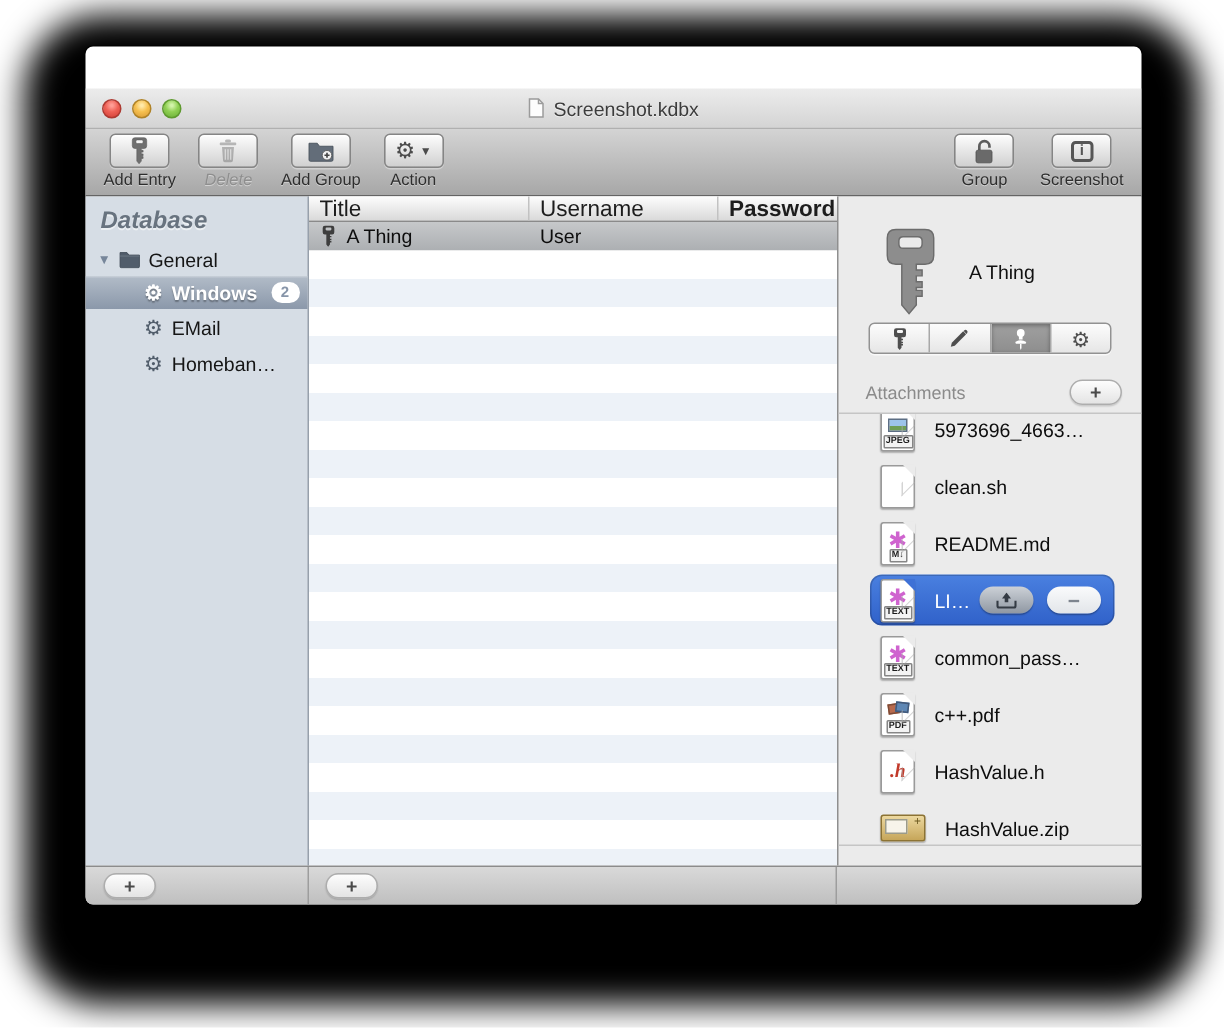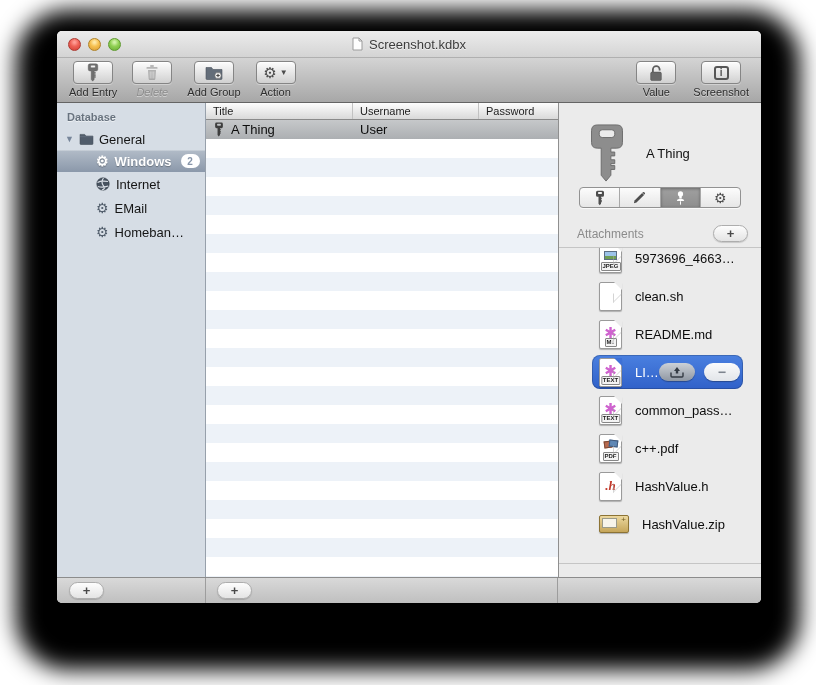--- a/index.html
+++ b/index.html
@@ -12,21 +12,21 @@
                  background:#000; border-radius:52px; filter:blur(11px); }
 
   
   .window { position:absolute; left:57px; top:31px; width:704px; height:572px;
             border-radius:5px; overflow:hidden; background:#fff;
             box-shadow:0 0 0 1px rgba(0,0,0,.55); display:flex; flex-direction:column; }
 
   
   .titlebar { height:27px; background:linear-gradient(#ececec,#d4d4d4);
               border-bottom:1px solid #b0b0b0; position:relative;
-              display:flex; align-items:center; justify-content:center; flex:none; }
+              display:flex; align-items:center; justify-content:center; flex:none;margin-top:28px; }
   .lights { position:absolute; left:11px; top:7px; display:flex; gap:7px; }
   .light { width:13px; height:13px; border-radius:50%; }
   .light.red    { background:radial-gradient(circle at 50% 30%, #ff9d95 8%, #ee6156 45%, #d5433a 90%); border:1px solid #ad3a32; }
   .light.yellow { background:radial-gradient(circle at 50% 30%, #ffe9a8 8%, #f6c04f 45%, #dda039 90%); border:1px solid #b08327; }
   .light.green  { background:radial-gradient(circle at 50% 30%, #d2f3a9 8%, #90d053 45%, #6fb33a 90%); border:1px solid #5e9a2e; }
   .titlewrap { display:flex; align-items:center; gap:6px; }
   .title-text { font-size:13px; color:#3c3c3c; text-shadow:0 1px 0 rgba(255,255,255,.6); }
 
   
   .toolbar { height:45px; flex:none; background:linear-gradient(#d4d4d4,#a7a7a7);
@@ -44,43 +44,43 @@
   .gear-glyph { font-size:15px; line-height:1; color:#4c4c4c; }
   .menu-arrow { font-size:8px; color:#4c4c4c; }
   .insp-square { width:15px; height:14px; border:2px solid #565656; border-radius:3px;
                  font-size:10px; font-weight:bold; color:#565656; line-height:10px; text-align:center; }
 
   
   .main { flex:1; display:flex; min-height:0; }
 
   
   .sidebar { width:149px; flex:none; background:#d6dde5; border-right:1px solid #97a0ab; }
-  .side-header { font-size:11px; font-weight:bold; color:#68737f; padding:8px 0 5px 10px;
-                 text-shadow:0 1px 0 rgba(255,255,255,.55); }
+  .side-header { font-size:16px; font-weight:bold; color:#68737f; padding:8px 0 5px 10px;
+                 text-shadow:0 1px 0 rgba(255,255,255,.55);font-style:italic; }
   .group-row { height:22px; display:flex; align-items:center; padding-left:8px; gap:5px;
                font-size:13px; color:#151515; }
   .disc { font-size:9px; color:#77869a; }
   .side-item { height:24px; display:flex; align-items:center; padding-left:39px; gap:6px;
                font-size:13px; color:#151515; }
   .side-item .gear-glyph { font-size:14px; color:#515d6b; }
   .side-item.selected { height:22px; background:linear-gradient(#b2bcc8,#8b98aa);
                         color:#fff; font-weight:bold; text-shadow:0 1px 1px rgba(0,0,0,.3);
                         box-shadow:inset 0 1px 0 rgba(255,255,255,.25); }
   .side-item.selected .gear-glyph { color:#fff; }
   .badge { margin-left:3px; min-width:19px; height:14px; padding:0 5px; border-radius:8px;
            background:#fff; color:#8795a9; font-size:10px; font-weight:bold;
            display:flex; align-items:center; justify-content:center; text-shadow:none; }
 
   
   .table { flex:1; display:flex; flex-direction:column; background:#fff; min-width:0; }
   .thead { height:17px; flex:none; display:flex; align-items:stretch;
            background:linear-gradient(#fdfdfd,#d9d9d9); border-bottom:1px solid #8a8a8a;
-           font-size:11px; color:#1d1d1d; }
+           font-size:15px; color:#1d1d1d; }
   .th { display:flex; align-items:center; padding-left:7px; border-right:1px solid #c2c2c2; }
-  .th.c1 { width:147px; } .th.c2 { width:126px; } .th.c3 { flex:1; border-right:none; }
+  .th.c1 { width:147px; } .th.c2 { width:126px; } .th.c3 { flex:1; border-right:none;font-weight:bold; }
   .trow { height:19px; flex:none; display:flex; align-items:center; font-size:13px; color:#0d0d0d; }
   .trow.selected { background:linear-gradient(#c6c8ca,#acafb2); }
   .trow .c1 { width:147px; display:flex; align-items:center; gap:7px; padding-left:8px; }
   .trow .c2 { width:126px; padding-left:7px; }
   .trow .c3 { flex:1; padding-left:7px; font-size:10px; letter-spacing:1px; }
   .stripes { flex:1; background:repeating-linear-gradient(to bottom,#ffffff 0 19px,#edf2f8 19px 38px); }
 
   
   .inspector { width:203px; flex:none; background:#ebebeb; border-left:1px solid #8f8f8f;
                position:relative; }
@@ -99,21 +99,21 @@
   .attach-title { font-size:12px; color:#8b8b8b; }
   .pluscap, .botcap { width:35px; height:17px; border-radius:9px; border:1px solid #adadad;
             background:linear-gradient(#fdfdfd,#e4e4e4); color:#4a4a4a;
             display:flex; align-items:center; justify-content:center;
             font-size:13px; font-weight:bold; line-height:1;
             box-shadow:0 1px 1px rgba(0,0,0,.15); }
   .pluscap { margin-left:auto; }
 
   .attach-list { position:absolute; left:0; right:0; top:144px; bottom:13px; overflow:hidden;
                  border-top:1px solid #c5c5c5; border-bottom:1px solid #c5c5c5; }
-  .attach-inner { position:absolute; left:12px; right:0; top:-9px; }
+  .attach-inner { position:absolute; left:0; right:0; top:-9px; }
   .arow { height:38px; display:flex; align-items:center; padding-left:28px; --foldbg:#ebebeb; }
   .arow .aname { margin-left:13px; font-size:13px; color:#0d0d0d; white-space:nowrap; }
   .arow.selected { height:34px; margin:2px 18px 2px 21px; padding-left:7px; border-radius:8px;
                    background:linear-gradient(#4a80e0,#3061c9); --foldbg:#3e71d6;
                    box-shadow:inset 0 0 0 1px rgba(0,0,0,.18); }
   .arow.selected .aname { color:#fff; }
   .acaps { margin-left:auto; margin-right:9px; display:flex; gap:9px; }
   .acap { width:36px; height:18px; border-radius:9px; display:flex; align-items:center;
           justify-content:center; box-shadow:0 1px 1px rgba(0,0,0,.3); }
   .acap.save { background:linear-gradient(#ccd1d7,#8f97a2); }
@@ -222,21 +222,21 @@
     </div>
 
     <div class="toolbar-right">
       <div class="tbtn">
         <span class="cap">
           <svg width="16" height="18" viewBox="0 0 18 20">
             <path d="M5.5 9 V6 a3.8 3.8 0 0 1 7.6 0 V7.2" fill="none" stroke="#5d5d5d" stroke-width="2"></path>
             <rect x="3" y="9" width="12" height="9.5" rx="1.5" fill="#6a6a6a" stroke="#4f4f4f" stroke-width="0.6"></rect>
           </svg>
         </span>
-        <span class="lbl">Value</span>
+        <span class="lbl">Group</span>
       </div>
       <div class="tbtn">
         <span class="cap">
           <span class="insp-square">i</span>
         </span>
         <span class="lbl">Screenshot</span>
       </div>
     </div>
   </div>
 
@@ -252,27 +252,20 @@
         </svg>
         <span>General</span>
       </div>
 
       <div class="side-item selected">
         <span class="gear-glyph">⚙</span>
         <span>Windows</span>
         <span class="badge">2</span>
       </div>
       <div class="side-item">
-        <svg width="14" height="14" viewBox="0 0 14 14">
-          <circle cx="7" cy="7" r="6.2" fill="#47525f" stroke="#343c46" stroke-width="0.6"></circle>
-          <path d="M1.5 5.5 Q5 3.5 12 4.5 M2 9.5 Q6.5 11 12.2 9 M7.5 1 Q4.5 5 7.5 9 Q10 11.5 6 13" fill="none" stroke="#d9dee5" stroke-width="1.2"></path>
-        </svg>
-        <span>Internet</span>
-      </div>
-      <div class="side-item">
         <span class="gear-glyph">⚙</span>
         <span>EMail</span>
       </div>
       <div class="side-item">
         <span class="gear-glyph">⚙</span>
         <span>Homeban…</span>
       </div>
     </div>
 
     <div class="table">

